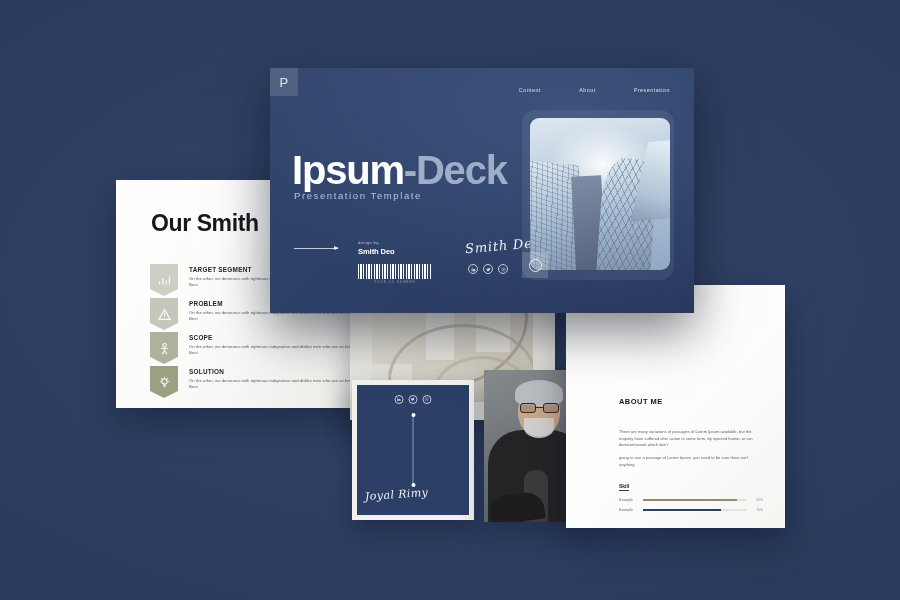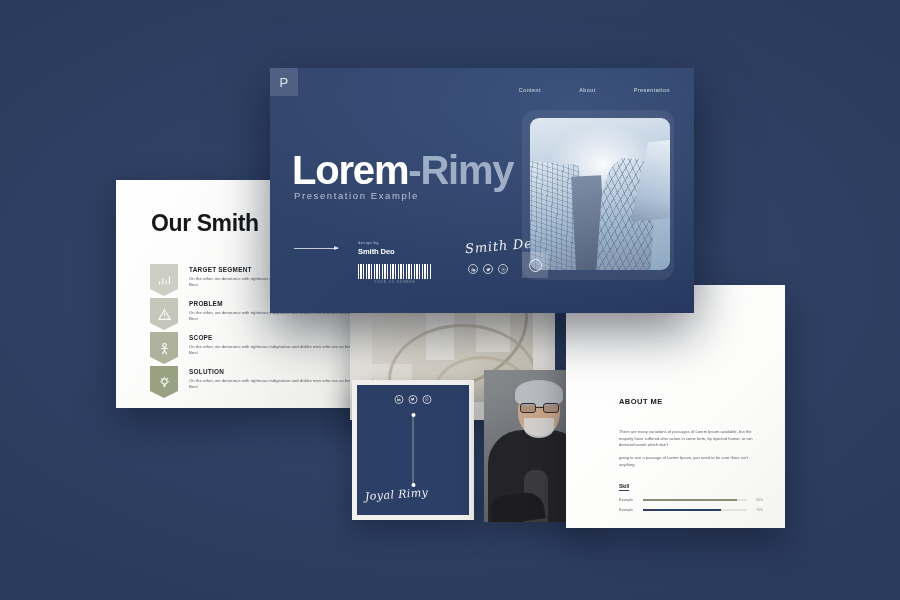--- a/index.html
+++ b/index.html
@@ -709,23 +709,23 @@
   <div class="slide" id="slide-hero">
 
     <div class="hero-logo">P</div>
 
     <nav class="hero-nav">
       <a href="#">Content</a>
       <a href="#">About</a>
       <a href="#">Presentation</a>
     </nav>
 
-    <h1 class="hero-title"><span>Lorem</span><span class="dim">-</span><span class="dim">Rimy</span></h1>
-
-    <div class="hero-sub">Presentation Example</div>
+    <h1 class="hero-title"><span>Ipsum</span><span class="dim">-</span><span class="dim">Deck</span></h1>
+
+    <div class="hero-sub">Presentation Template</div>
 
     <div class="hero-arrow"></div>
 
     <div class="hero-by">
       <div class="hero-by-label">design by.</div>
       <div class="hero-by-name">Smith Deo</div>
     </div>
 
     <div class="barcode"></div>
     <div class="barcode-num">YOUR CO NUMBER</div>

